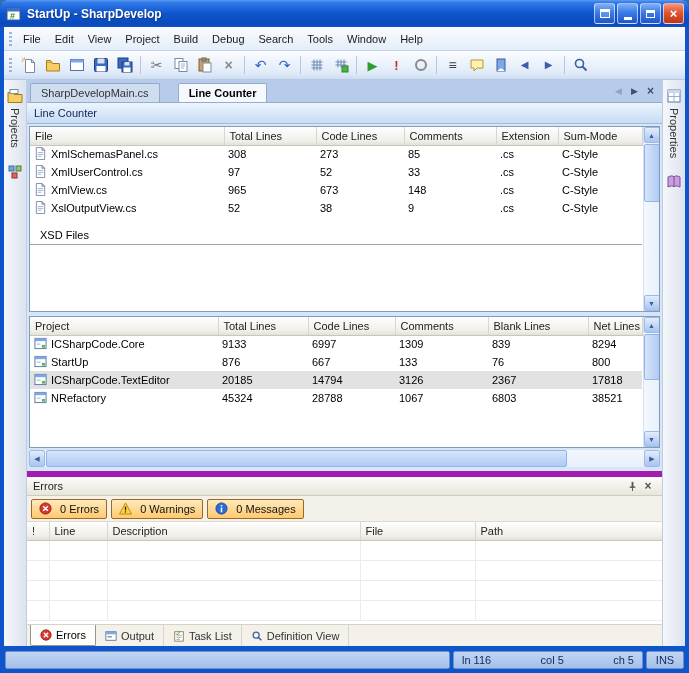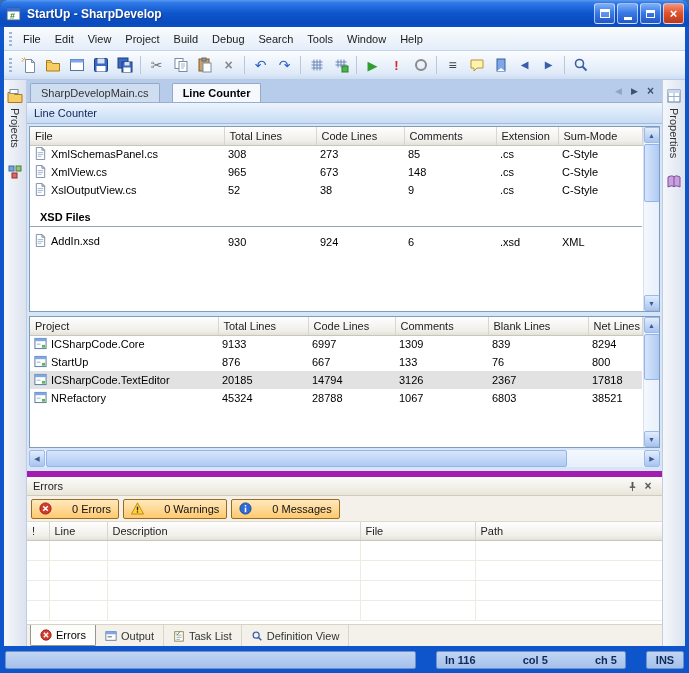--- a/index.html
+++ b/index.html
@@ -74,21 +74,21 @@
 
   table.grid { border-collapse:collapse; table-layout:fixed; background:#fff; font-size:11px; flex:none; align-self:flex-start; }
   .files-grid, .projects-grid { width:612px; }
   .errors-grid { width:635px; }
   .grid th { height:18px; font-weight:normal; text-align:left; padding:0 5px; color:#222;
     background:linear-gradient(#FEFEFE,#F0EFEA 75%,#E3E1D8);
     border-right:1px solid #D8D7CF; border-bottom:1px solid #C9C7BB;
     white-space:nowrap; overflow:hidden; }
   .grid td { height:18px; padding:0 4px; white-space:nowrap; overflow:hidden; color:#000; }
   .grid tr.selected td { background:#E2E2E2; }
-  .grid tr.group td { font-weight:bold; padding:12px 4px 3px 10px; border-bottom:1px solid #99A3B3; height:auto; }
+  .grid tr.group td { font-weight:normal; padding:12px 4px 3px 10px; border-bottom:1px solid #99A3B3; height:auto; }
   .grid tr.spacer td { height:6px; padding:0; }
   .row-icon { display:inline-block; vertical-align:-2px; margin-right:4px; }
   .row-icon svg { width:13px; height:13px; }
 
   
   .vscroll { width:17px; margin-left:auto; background:#EFF5FE; border-left:1px solid #D6E2F3;
              display:flex; flex-direction:column; flex:none; }
   .sbtn { height:16px; width:100%; flex:none; background:linear-gradient(#E3EDFC,#BED4F4 60%,#A9C4EF);
     border:1px solid #9CB9E8; border-radius:2px; color:#3C5A96; font-size:7px;
     display:flex; align-items:center; justify-content:center; }
@@ -115,35 +115,35 @@
   .errors-panel { flex:1; min-height:0; margin-top:4px; display:flex; flex-direction:column;
     background:#F3F1E9; border-top:6px solid #a21caf; }
   .errors-header { height:19px; flex:none; background:linear-gradient(#FCFBF8,#E9E6DC);
     border-bottom:1px solid #CFCCBE; display:flex; align-items:center; padding:0 6px; color:#222; }
   .errors-header .sp { flex:1; }
   .hdr-ico { width:16px; text-align:center; color:#555; display:flex; justify-content:center; }
   .hdr-ico svg { width:11px; height:11px; }
   .hdr-ico.x { font-size:12px; font-weight:bold; display:block; }
   .errors-toolbar { height:26px; flex:none; display:flex; align-items:center; gap:4px; padding:0 4px;
     border-bottom:1px solid #DDD9CC; }
-  .filter-btn { display:flex; align-items:center; gap:20px; height:20px; padding:0 7px;
+  .filter-btn { display:flex; align-items:center; gap:8px; height:20px; padding:0 7px;
     background:linear-gradient(#FFE9BC,#FFC970); border:1px solid #9C6A1F; border-radius:2px; color:#111; }
   .filter-btn svg { width:13px; height:13px; display:block; }
   .errors-gridbox { flex:1; min-height:0; background:#fff; overflow:hidden; border-bottom:1px solid #D6D3C6; }
   .errors-grid td { border-right:1px solid #EDEBE2; border-bottom:1px solid #EDEBE2; height:20px; }
 
   .bottom-tabs { height:21px; flex:none; background:#F3F1E9; display:flex; align-items:stretch; padding:0 3px; }
   .btab { display:flex; align-items:center; gap:4px; padding:0 9px; color:#333;
           border-right:1px solid #D9D6C9; }
   .btab svg { width:12px; height:12px; display:block; }
   .btab.active { background:#FDFDFB; border:1px solid #98968B; border-top:none; color:#000;
                  border-radius:0 0 2px 2px; }
 
   
-  .statusbar { height:24px; flex:none; display:flex; align-items:center; gap:20px; padding:3px 1px 0;font-weight:bold; }
+  .statusbar { height:24px; flex:none; display:flex; align-items:center; gap:3px; padding:3px 1px 0; }
   .spanel { height:18px; background:linear-gradient(#C2D5F2,#A5C0EB); border:1px solid #6C91CB;
     border-radius:2px; color:#0E2B5E; display:flex; align-items:center; padding:0 8px; }
   .spanel.mainp { flex:1; }
   .spanel.pos { width:190px; justify-content:space-between; }
   .spanel.ins { width:38px; justify-content:center; }
 </style>
 </head>
 <body>
 
 <div class="window">
@@ -366,21 +366,21 @@
             <rect x="2" y="2" width="5" height="5" fill="#6FA8DC" stroke="#3D6E9E"></rect>
             <rect x="9" y="2" width="5" height="5" fill="#93C47D" stroke="#4F7A3A"></rect>
             <rect x="5" y="9" width="5" height="5" fill="#E06666" stroke="#8E2F2F"></rect>
           </svg>
         </span>
     </div>
 
     <div class="main">
 
       <div class="doctabs">
-        <span id="doctablist" style="display:flex;gap:12px;align-items:center">
+        <span id="doctablist" style="display:flex;gap:18px;align-items:center">
             <span class="doctab">SharpDevelopMain.cs</span>
             <span class="doctab active">Line Counter</span>
           </span>
         <span class="tabnav">
           <span class="navbtn dim">◀</span>
           <span class="navbtn">▶</span>
           <span class="navbtn x">×</span>
         </span>
       </div>
 
@@ -418,20 +418,32 @@
                   <td>273</td>
                   <td>85</td>
                   <td>.cs</td>
                   <td>C-Style</td>
                 </tr>
                 <tr>
                   <td><span class="row-icon"><svg viewBox="0 0 14 14">
                         <path d="M2.5 .5h6l3 3v10h-9z" fill="#fff" stroke="#7B8BA3"></path>
                         <path d="M8.5 .5l3 3h-3z" fill="#D9E5F2" stroke="#7B8BA3"></path>
                         <path d="M4 6h6M4 8h6M4 10h4" stroke="#9FB6CE"></path>
+                      </svg></span>XmlUserControl.cs</td>
+                  <td>97</td>
+                  <td>52</td>
+                  <td>33</td>
+                  <td>.cs</td>
+                  <td>C-Style</td>
+                </tr>
+                <tr>
+                  <td><span class="row-icon"><svg viewBox="0 0 14 14">
+                        <path d="M2.5 .5h6l3 3v10h-9z" fill="#fff" stroke="#7B8BA3"></path>
+                        <path d="M8.5 .5l3 3h-3z" fill="#D9E5F2" stroke="#7B8BA3"></path>
+                        <path d="M4 6h6M4 8h6M4 10h4" stroke="#9FB6CE"></path>
                       </svg></span>XmlView.cs</td>
                   <td>965</td>
                   <td>673</td>
                   <td>148</td>
                   <td>.cs</td>
                   <td>C-Style</td>
                 </tr>
                 <tr>
                   <td><span class="row-icon"><svg viewBox="0 0 14 14">
                         <path d="M2.5 .5h6l3 3v10h-9z" fill="#fff" stroke="#7B8BA3"></path>
@@ -442,32 +454,20 @@
                   <td>38</td>
                   <td>9</td>
                   <td>.cs</td>
                   <td>C-Style</td>
                 </tr>
                 <tr class="group">
                   <td colspan="6">XSD Files</td>
                 </tr>
                 <tr class="spacer">
                   <td colspan="6"></td>
-                </tr>
-                <tr>
-                  <td><span class="row-icon"><svg viewBox="0 0 14 14">
-                        <path d="M2.5 .5h6l3 3v10h-9z" fill="#fff" stroke="#7B8BA3"></path>
-                        <path d="M8.5 .5l3 3h-3z" fill="#D9E5F2" stroke="#7B8BA3"></path>
-                        <path d="M4 6h6M4 8h6M4 10h4" stroke="#9FB6CE"></path>
-                      </svg></span>AddIn.xsd</td>
-                  <td>930</td>
-                  <td>924</td>
-                  <td>6</td>
-                  <td>.xsd</td>
-                  <td>XML</td>
                 </tr>
               </tbody>
             </table>
           <div class="vscroll">
             <span class="sbtn">▲</span>
             <span class="strack">
                 <span class="sthumb" style="top:1px;height:58px"></span>
               </span>
             <span class="sbtn">▼</span>
           </div>

